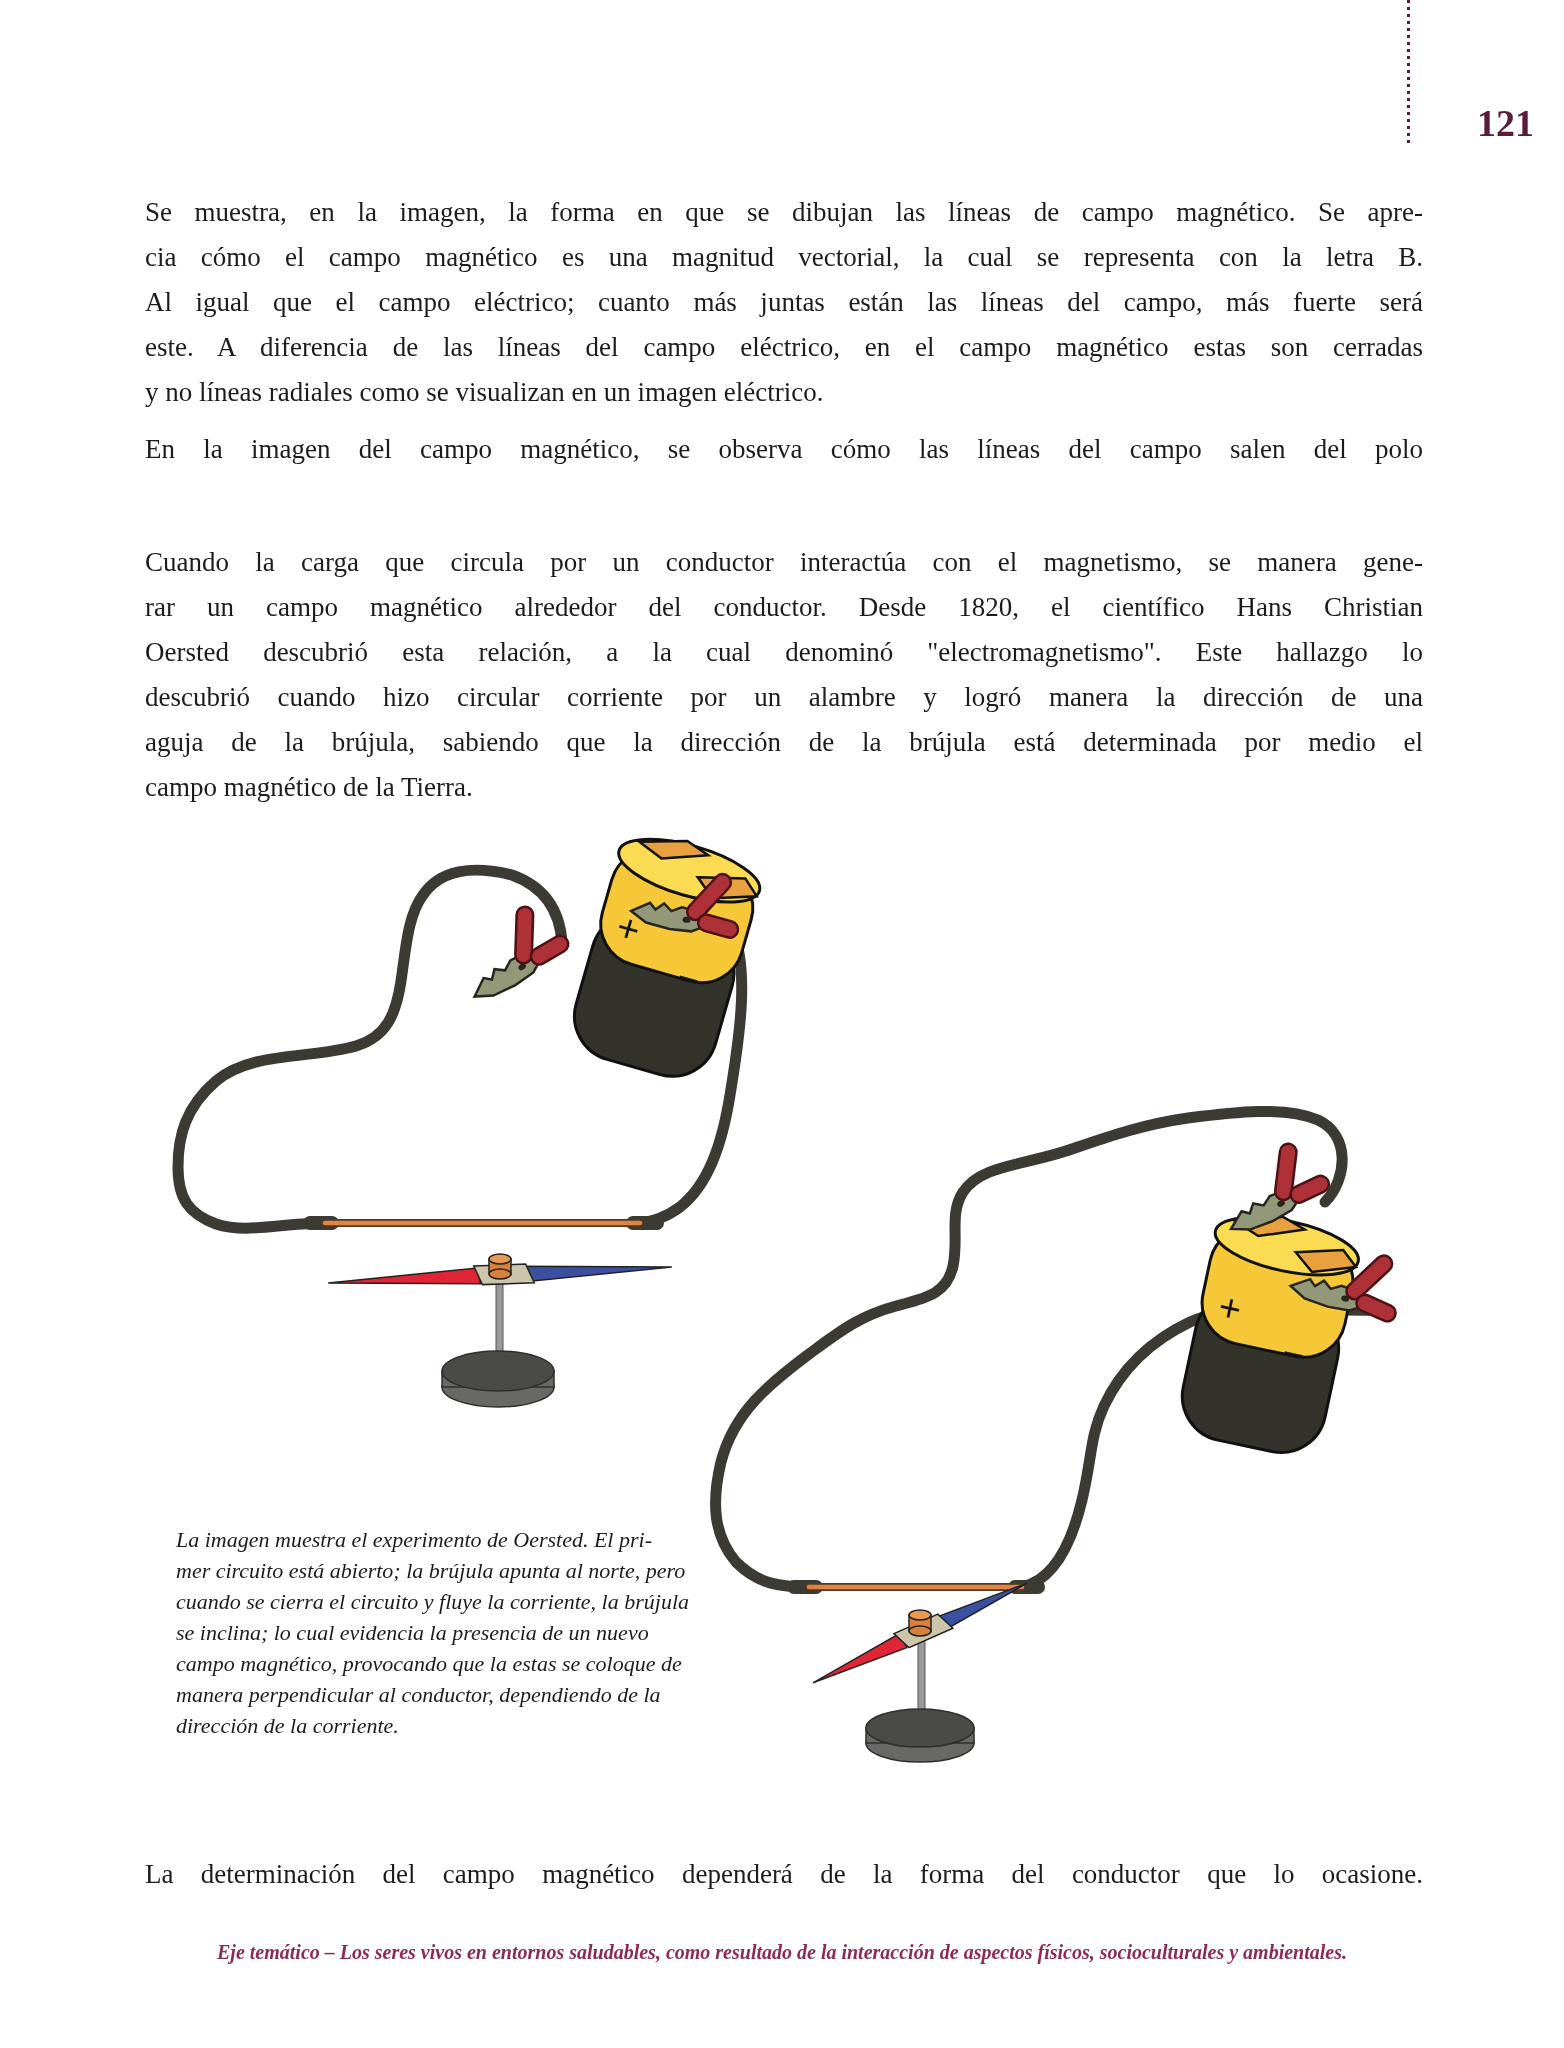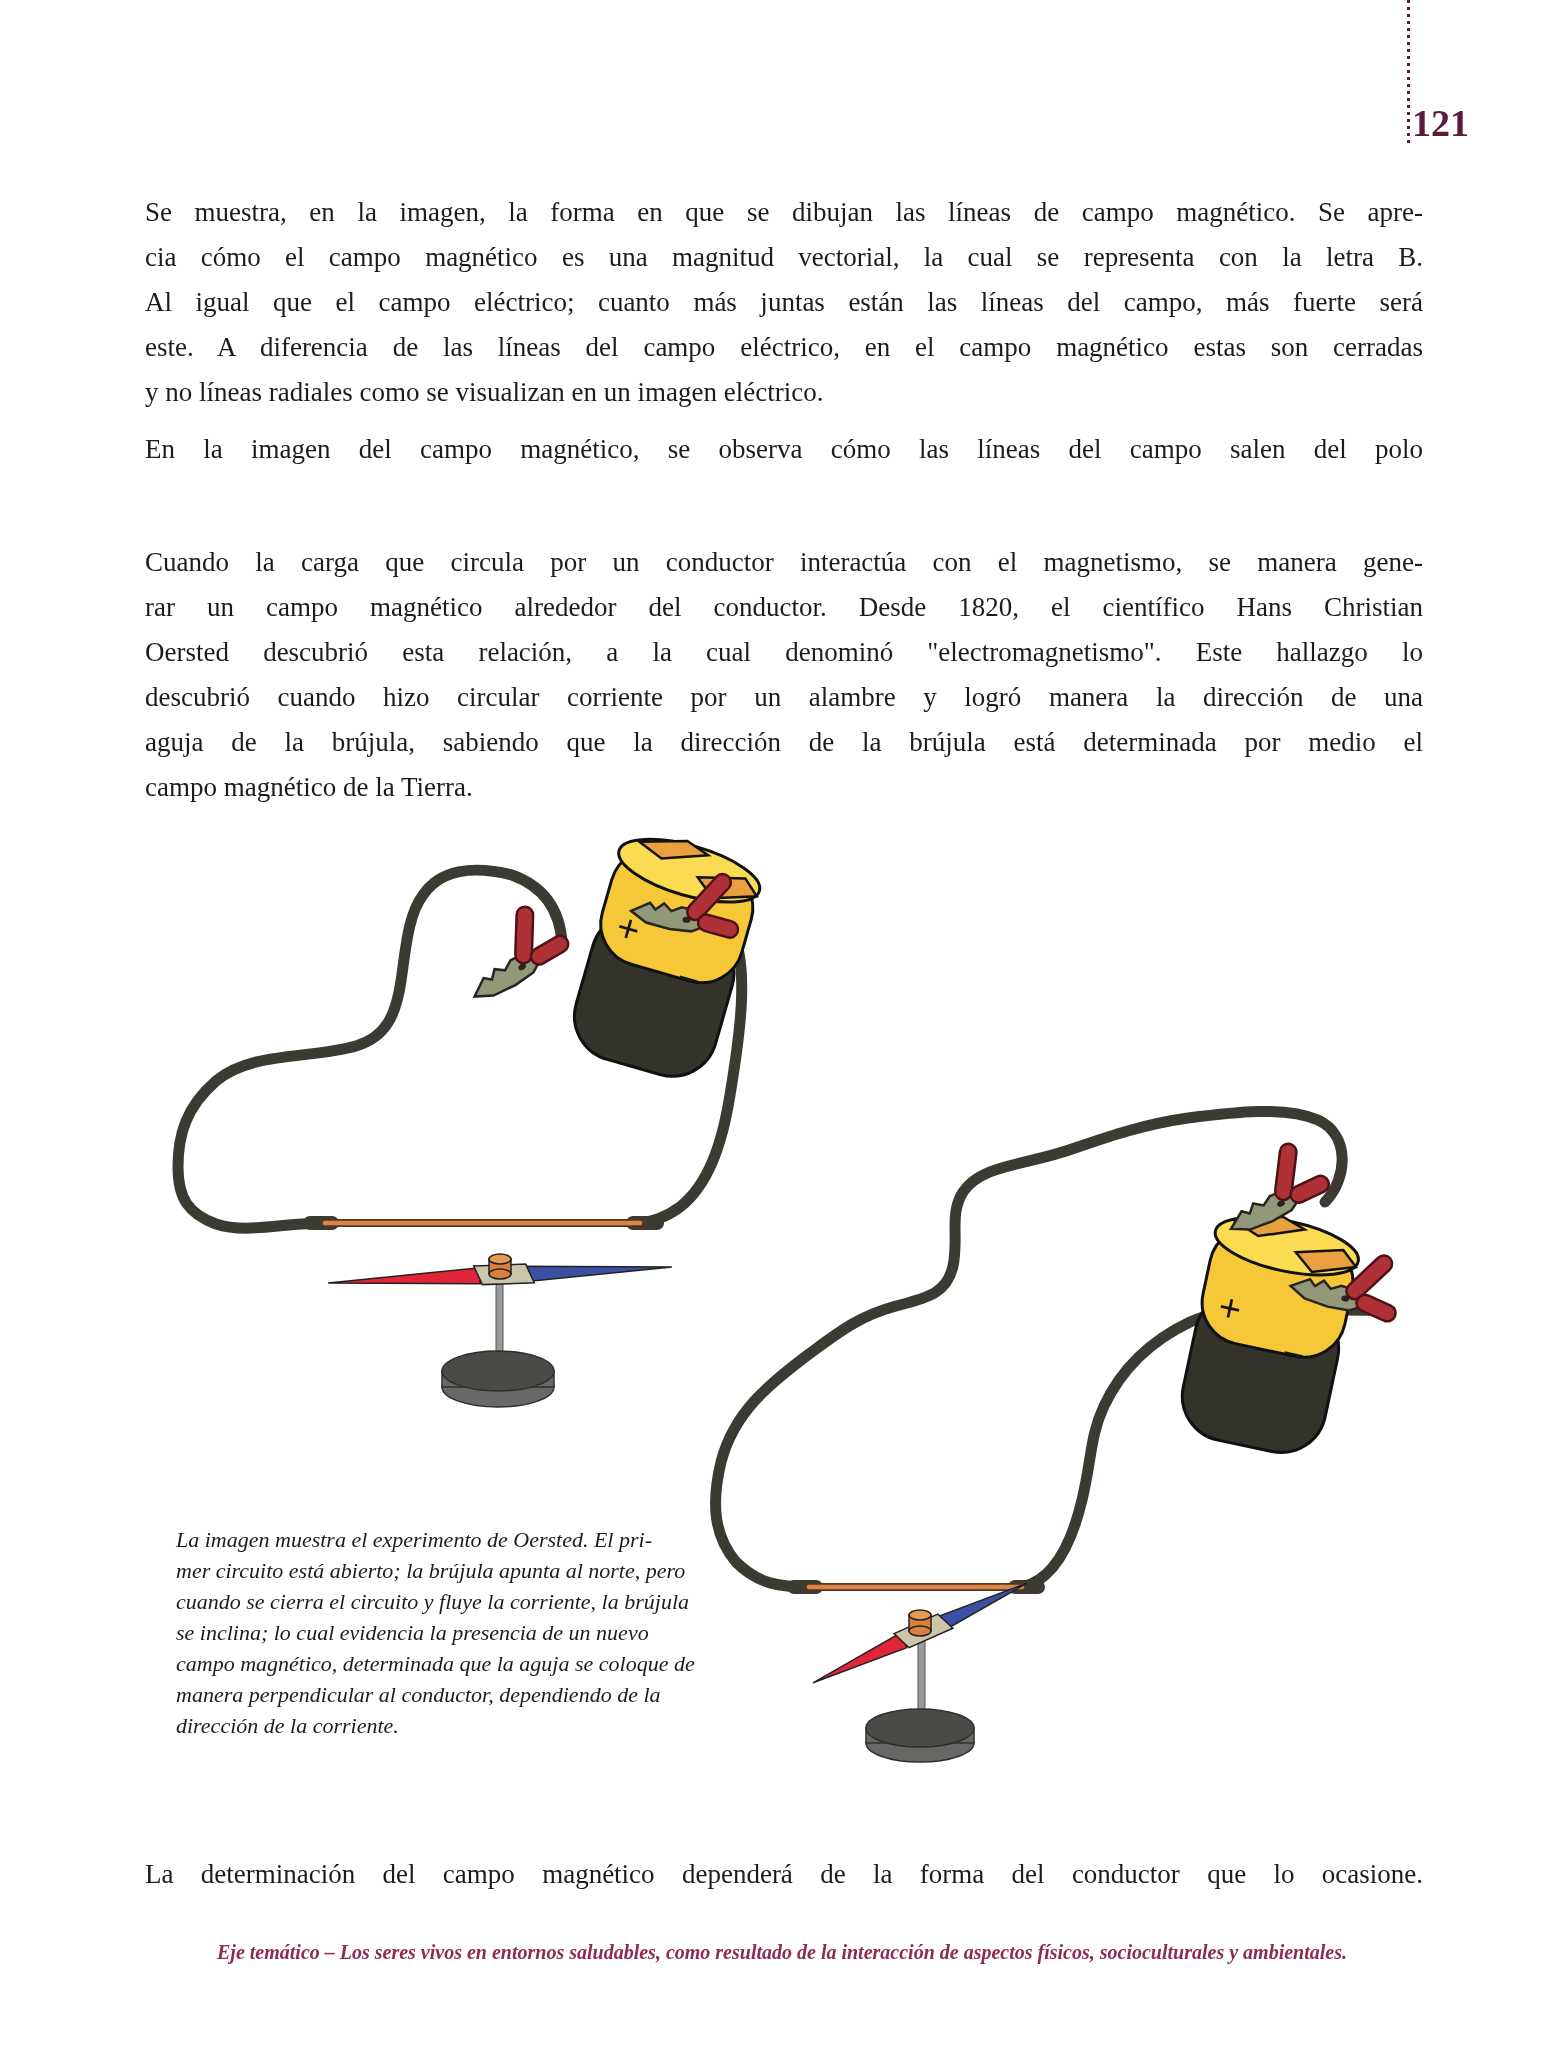--- a/index.html
+++ b/index.html
@@ -13,21 +13,21 @@
   .para-2{top:427px;}
   .para-3{top:540px;}
   .tline{text-align:justify;text-align-last:justify;}
   .tline.last{text-align-last:left;}
   .closing{position:absolute;left:145px;top:1853px;width:1278px;font-size:27px;line-height:42px;
     text-align:justify;text-align-last:justify;}
   .caption{position:absolute;left:176px;top:1524px;font-size:22px;line-height:31px;font-style:italic;}
   .caption .tline{text-align:right;text-align-last:left;white-space:nowrap;}
   .footer{position:absolute;left:143px;top:1941px;width:1278px;text-align:center;
     font-style:italic;font-weight:bold;font-size:20px;color:var(--maroon,#8e2a56);white-space:nowrap;}
-  .page-number{position:absolute;left:1412px;top:104px;font-size:38px;font-weight:bold;
+  .page-number{position:absolute;left:1477px;top:104px;font-size:38px;font-weight:bold;
     color:var(--maroon-dark,#5b1c3b);line-height:1;}
   .dotted-rule{position:absolute;left:1407px;top:0;width:3px;height:146px;
     background:repeating-linear-gradient(to bottom,var(--maroon-dark,#5b1c3b) 0 3px,transparent 3px 7px);}
   .fig{position:absolute;}
   .fig-1{left:160px;top:815px;}
   .fig-2{left:690px;top:1080px;}
   
   .wire{fill:none;stroke:var(--wire,#3b3b33);stroke-width:11;stroke-linecap:round;}
   .copper-under{fill:none;stroke:#54381d;stroke-width:8;stroke-linecap:round;}
   .copper{fill:none;stroke:var(--copper,#dd8549);stroke-width:4.5;stroke-linecap:round;}
@@ -189,20 +189,20 @@
     <ellipse class="knob-side" cx="0" cy="-2" rx="11" ry="5" stroke-width="1"></ellipse>
     <ellipse class="knob-top" cx="0" cy="-18" rx="11" ry="5"></ellipse>
   </g>
 </svg>
 
 <div class="caption">
     <div class="tline">La imagen muestra el experimento de Oersted. El pri-</div>
     <div class="tline">mer circuito está abierto; la brújula apunta al norte, pero</div>
     <div class="tline">cuando se cierra el circuito y fluye la corriente, la brújula</div>
     <div class="tline">se inclina; lo cual evidencia la presencia de un nuevo</div>
-    <div class="tline">campo magnético, determinada que la aguja se coloque de</div>
+    <div class="tline">campo magnético, provocando que la estas se coloque de</div>
     <div class="tline">manera perpendicular al conductor, dependiendo de la</div>
     <div class="tline last">dirección de la corriente.</div>
   </div>
 
 <div class="closing">La determinación del campo magnético dependerá de la forma del conductor que lo ocasione.</div>
 
 <div class="footer">Eje temático  – Los seres vivos en entornos saludables, como resultado de la interacción de aspectos físicos, socioculturales y ambientales.</div>
 
 </body></html>

